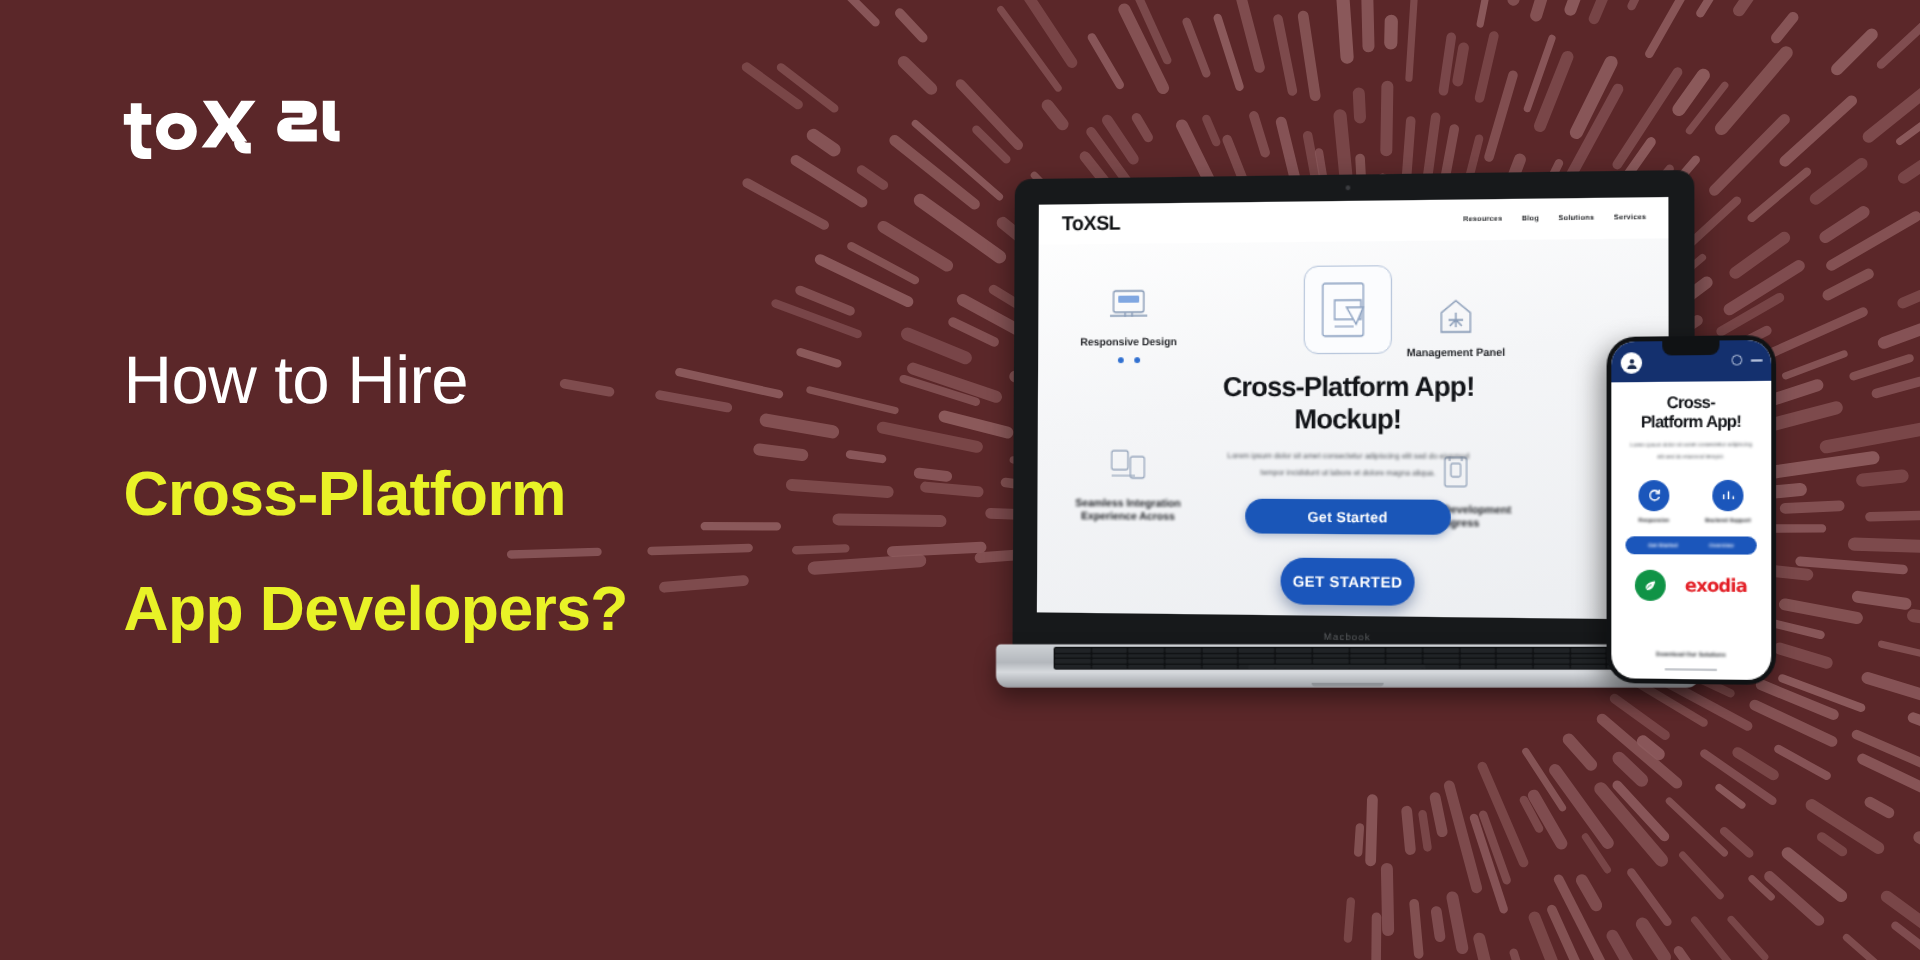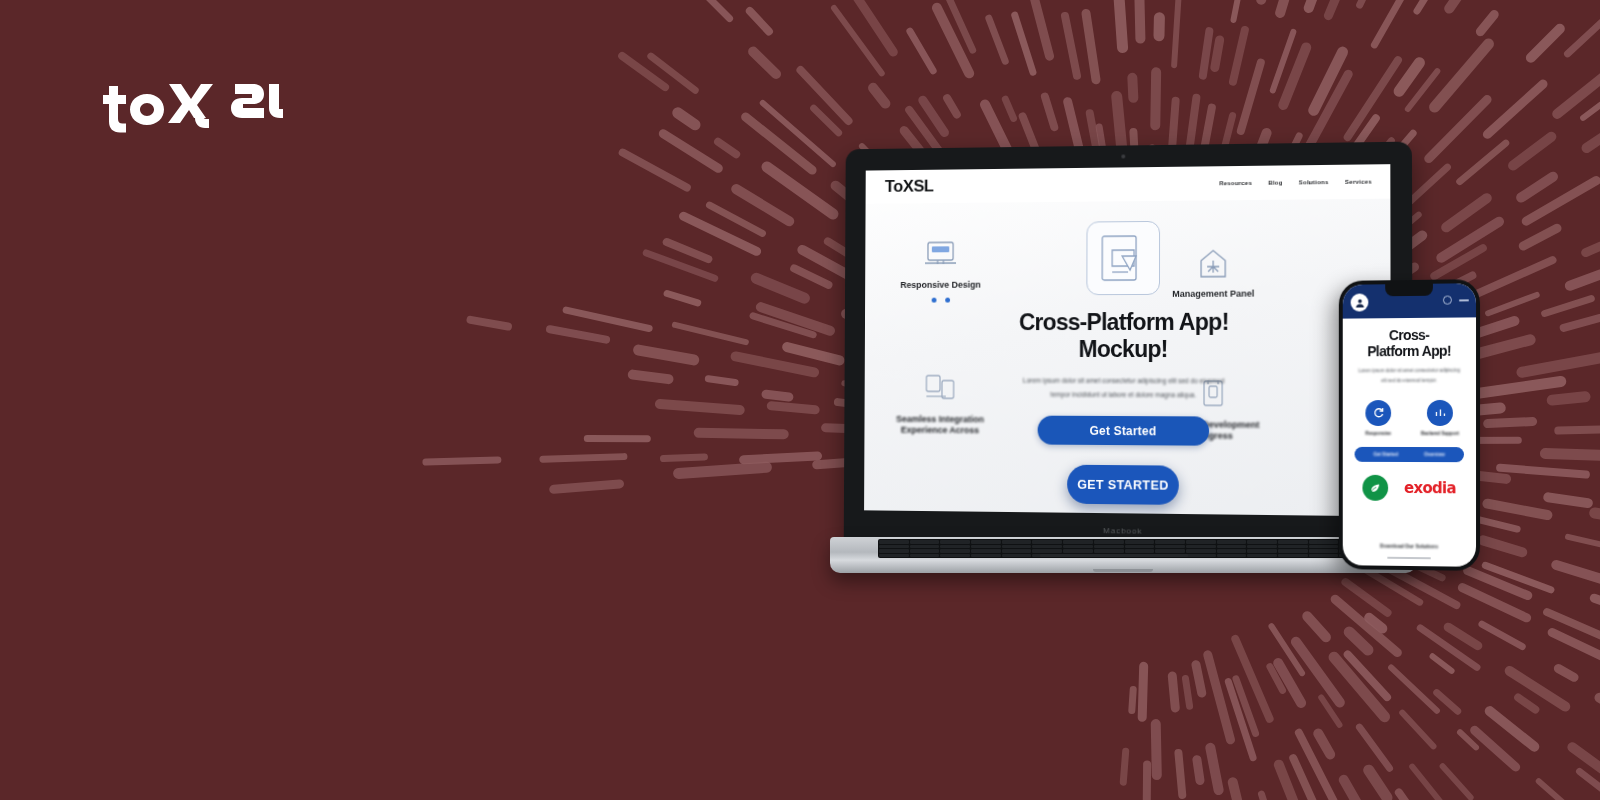--- a/index.html
+++ b/index.html
@@ -557,20 +557,25 @@
           <path d="M92 46c0 6 4 10 10 10h4v-9h-3c-2 0-3-1.5-3-3.5z"></path>
 
           <path d="M132 12h18c7 0 11 4 11 10s-4 10-11 10h-10v4h21v10h-22c-7 0-11-4-11-10s4-10 11-10h10v-4h-17z"></path>
 
           <path d="M166 12h10v25h22v9h-21c-7 0-11-4-11-10z"></path>
         </g>
       </svg>
       <span class="logo-text-hidden">toXSL</span>
     </div>
 
+    <div class="headline">
+      <span class="h-line h-line1">How to Hire</span>
+      <span class="h-line h-line2">Cross-Platform</span>
+      <span class="h-line h-line3">App Developers?</span>
+    </div>
   </div>
 
   <div class="devices">
 
     <div class="laptop">
       <div class="lid">
         <div class="cam"></div>
 
         <div class="screen">
 

